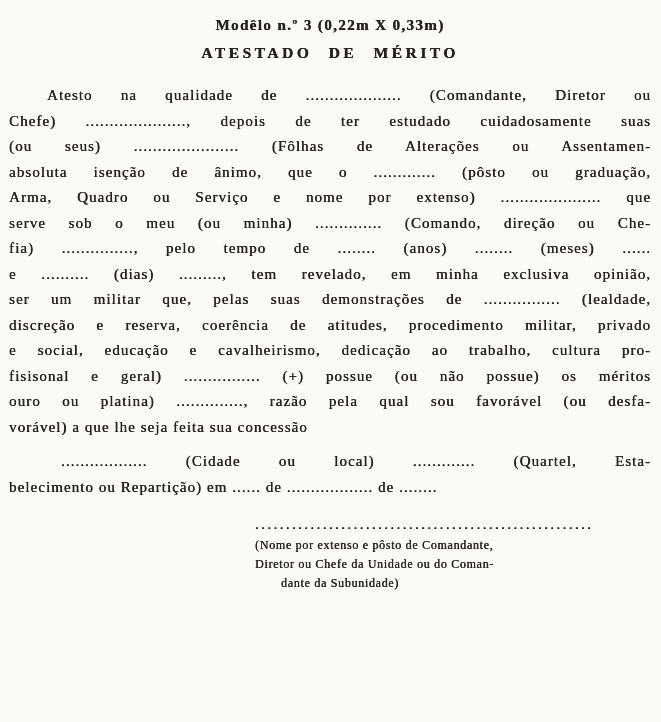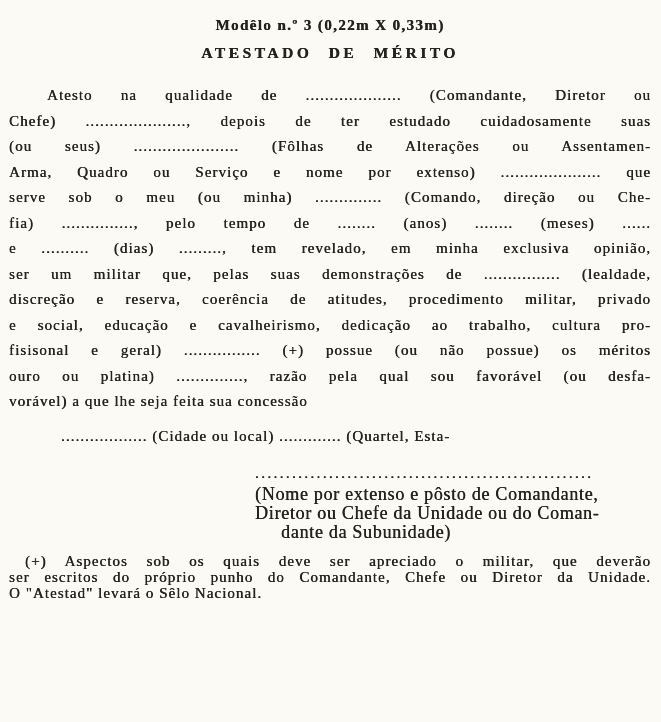--- a/index.html
+++ b/index.html
@@ -56,21 +56,21 @@
     width: 372px;
   }
   .sig-dots {
     line-height: 16px;
     letter-spacing: 2.4px;
     white-space: nowrap;
     overflow: hidden;
   }
   .sig-caption {
     margin-top: 4px;
-    font-size: 18px;
+    font-size: 12px;
     letter-spacing: 0.7px;
   }
   .cap-line { line-height: 19px; }
   .sig-caption .cap-line:last-child { padding-left: 26px; }
   .footnote { margin-top: 11px; }
   .fn-line {
     line-height: 16px;
     text-align: justify;
     text-align-last: justify;
   }
@@ -83,44 +83,41 @@
 <div class="page">
 
   <div class="model-line">Modêlo n.º 3 (0,22m X 0,33m)</div>
 
   <div class="doc-title">ATESTADO DE MÉRITO</div>
 
   <div class="body-lines">
       <div class="line">Atesto na qualidade de .................... (Comandante, Diretor ou</div>
       <div class="line">Chefe) ....................., depois de ter estudado cuidadosamente suas</div>
       <div class="line">(ou seus) ...................... (Fôlhas de Alterações ou Assentamen-</div>
+      <div class="line">absoluta isenção de ânimo, que o ............. (pôsto ou graduação,</div>
       <div class="line">Arma, Quadro ou Serviço e nome por extenso) ..................... que</div>
       <div class="line">serve sob o meu (ou minha) .............. (Comando, direção ou Che-</div>
       <div class="line">fia) ..............., pelo tempo de ........ (anos) ........ (meses) ......</div>
       <div class="line">e .......... (dias) ........., tem revelado, em minha exclusiva opinião,</div>
       <div class="line">ser um militar que, pelas suas demonstrações de ................ (lealdade,</div>
       <div class="line">discreção e reserva, coerência de atitudes, procedimento militar, privado</div>
       <div class="line">e social, educação e cavalheirismo, dedicação ao trabalho, cultura pro-</div>
       <div class="line">fisisonal e geral) ................ (+) possue (ou não possue) os méritos</div>
       <div class="line">ouro ou platina) .............., razão pela qual sou favorável (ou desfa-</div>
       <div class="line">vorável) a que lhe seja feita sua concessão</div>
     </div>
 
   <div class="place-lines">
       <div class="line">.................. (Cidade ou local) ............. (Quartel, Esta-</div>
+      <div class="line">belecimento ou Repartição) em ...... de .................. de ........</div>
     </div>
 
   <div class="signature">
     <div class="sig-dots">.......................................................</div>
     <div class="sig-caption">
         <div class="cap-line">(Nome por extenso e pôsto de Comandante,</div>
         <div class="cap-line">Diretor ou Chefe da Unidade ou do Coman-</div>
         <div class="cap-line">dante da Subunidade)</div>
       </div>
   </div>
 
-  <div class="footnote">
-      <div class="fn-line">(+) Aspectos sob os quais deve ser apreciado o militar, que deverão</div>
-      <div class="fn-line">ser escritos do próprio punho do Comandante, Chefe ou Diretor da Unidade.</div>
-      <div class="fn-line">O "Atestad" levará o Sêlo Nacional.</div>
-    </div>
 
 </div>
 
 </body></html>

